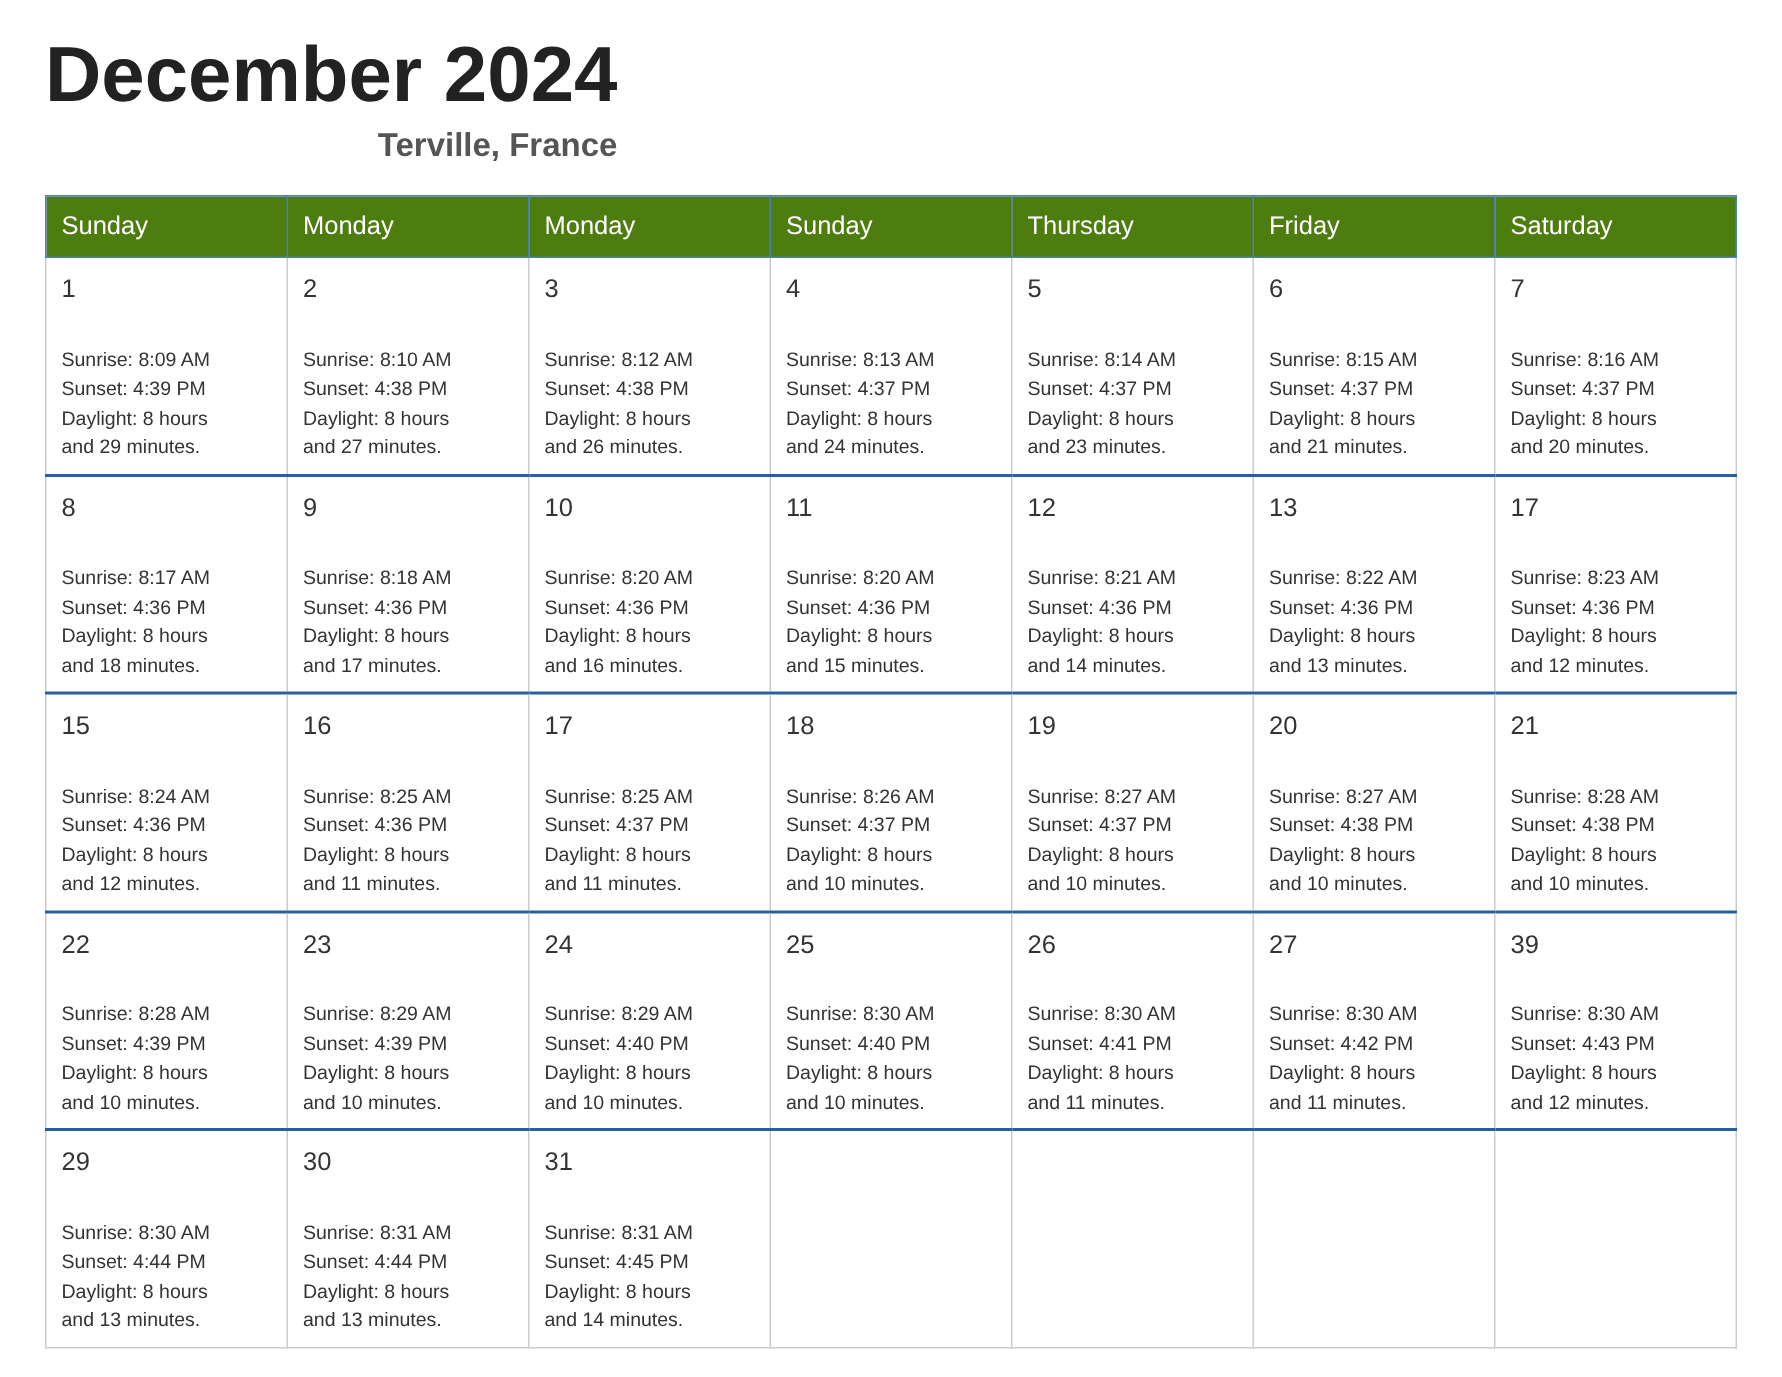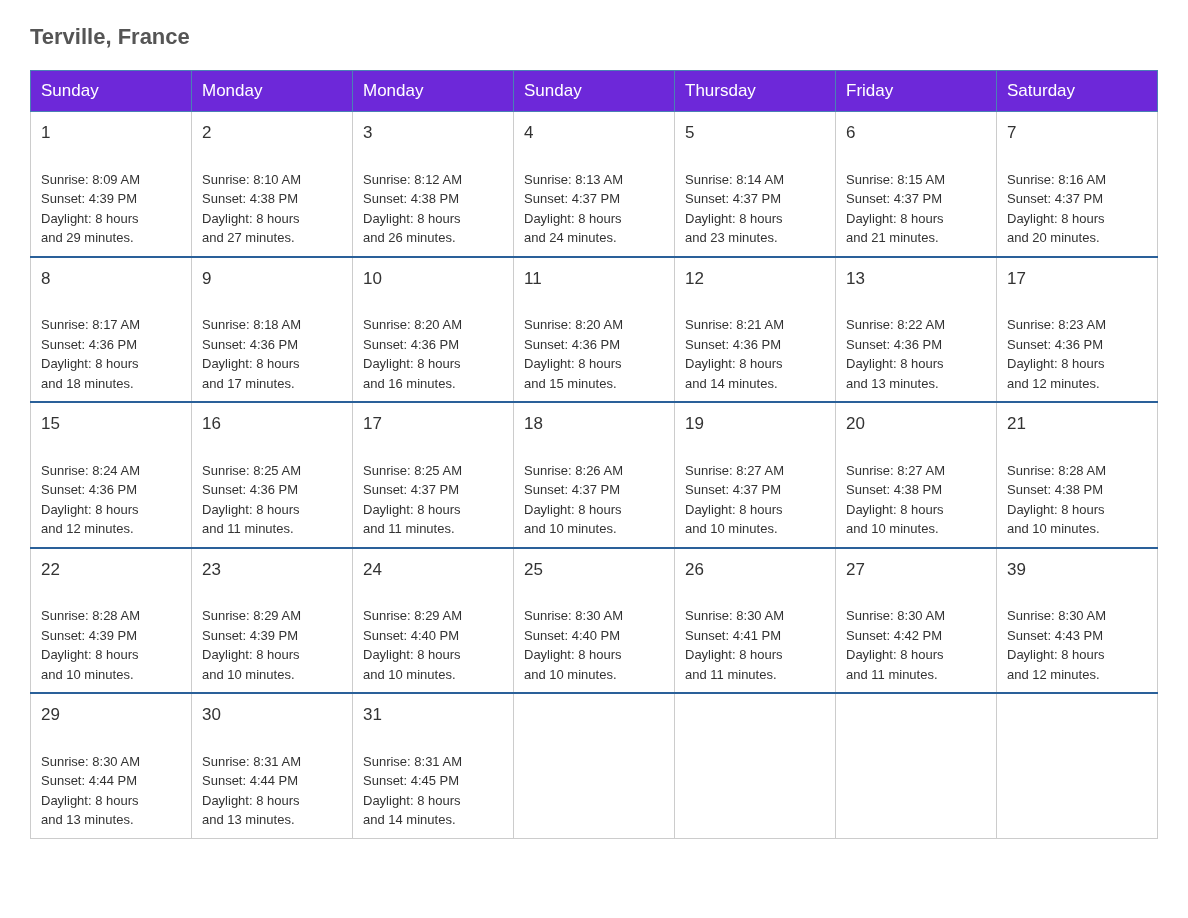--- a/index.html
+++ b/index.html
@@ -61,21 +61,21 @@
       color: #555;
       margin-top: 4px;
       font-weight: bold;
     }
     .calendar {
       width: 100%;
       border-collapse: collapse;
       border: 1px solid #aaa;
     }
     .calendar th {
-      background-color: #6d28d9;
+      background-color: #4d7c0f;
       color: #fff;
       font-size: 17px;
       font-weight: normal;
       padding: 10px 10px;
       text-align: left;
       border: 1px solid #4a80b5;
     }
     .calendar td {
       vertical-align: top;
       padding: 8px 10px;
@@ -102,20 +102,21 @@
     }
     .empty-cell {
       background: #fff;
     }
   </style>
 </head>
 <body>
 
 <div class="header">
   <div class="title-section">
+    <div class="main-title">December 2024</div>
     <div class="subtitle">Terville, France</div>
   </div>
 </div>
 
 <table class="calendar">
   <thead>
     <tr>
       <th>Sunday</th>
       <th>Monday</th>
       <th>Monday</th>

